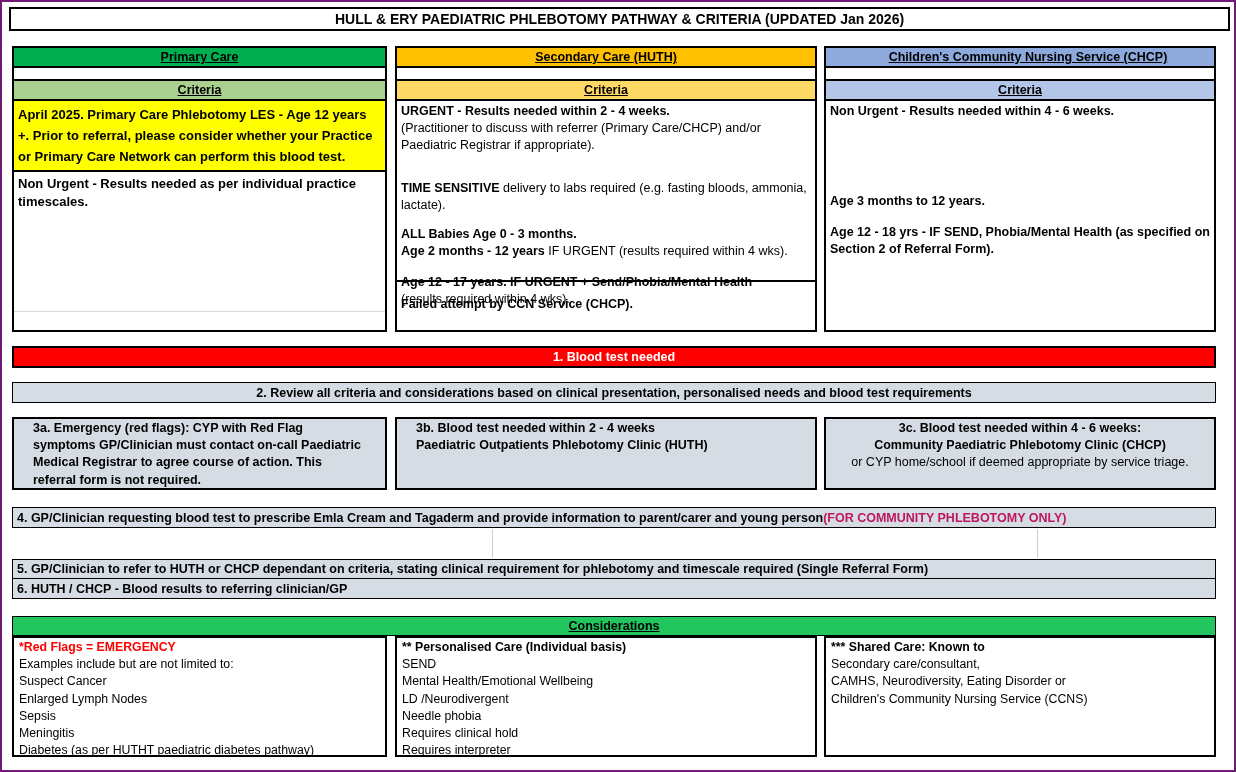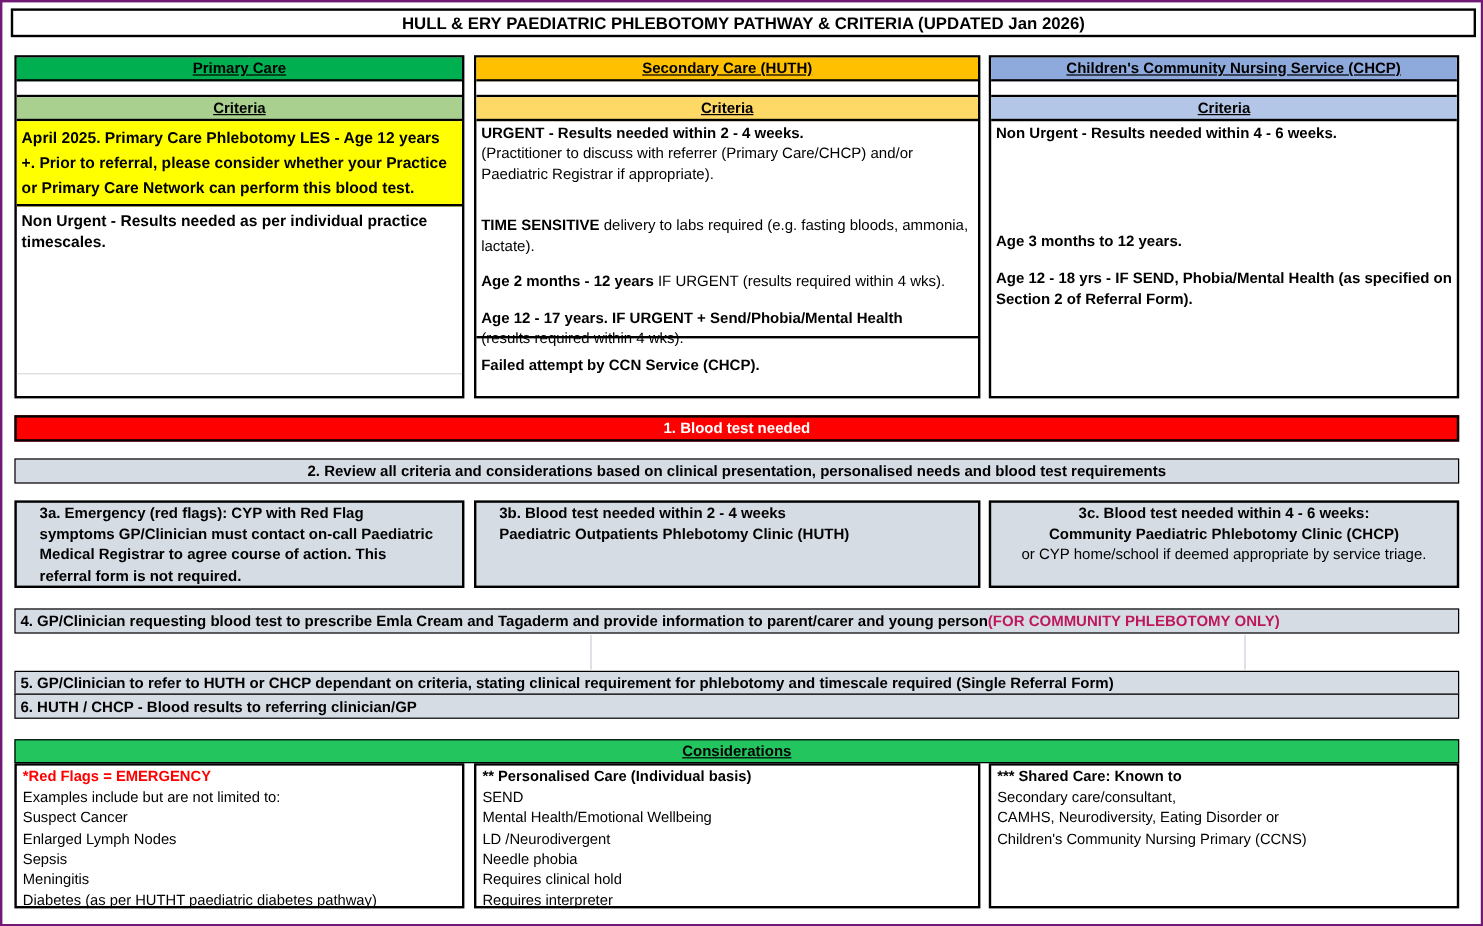--- a/index.html
+++ b/index.html
@@ -92,20 +92,21 @@
   <div class="abs svc-col col-secondary">
     <div class="col-header hdr-gold">Secondary Care (HUTH)</div>
     <div class="col-gap"></div>
     <div class="col-criteria sub-gold">Criteria</div>
     <div class="col-body pad">
       <div class="bold">URGENT - Results needed within 2 - 4 weeks.</div>
       <div>(Practitioner to discuss with referrer (Primary Care/CHCP) and/or Paediatric Registrar if appropriate).</div>
       <div class="sp26"></div>
       <div><span class="bold">TIME SENSITIVE</span><span> delivery to labs required (e.g. fasting bloods, ammonia, lactate).</span></div>
       <div class="sp12"></div>
+      <div class="bold">ALL Babies Age 0 - 3 months.</div>
       <div><span class="bold">Age 2 months - 12 years</span><span> IF URGENT (results required within 4 wks).</span></div>
       <div class="sp14"></div>
       <div class="bold">Age 12 - 17 years. IF URGENT + Send/Phobia/Mental Health</div>
       <div>(results required within 4 wks).</div>
       <div class="failed-row">Failed attempt by CCN Service (CHCP).</div>
     </div>
   </div>
 
   <div class="abs svc-col col-chcp">
     <div class="col-header hdr-blue">Children's Community Nursing Service (CHCP)</div>
@@ -165,16 +166,16 @@
     <div>LD /Neurodivergent</div>
     <div>Needle phobia</div>
     <div>Requires clinical hold</div>
     <div>Requires interpreter</div>
   </div>
 
   <div class="abs cons-box cons-3">
     <div class="bold">*** Shared Care: Known to</div>
     <div>Secondary care/consultant,</div>
     <div>CAMHS, Neurodiversity, Eating Disorder or</div>
-    <div>Children's Community Nursing Primary (CCNS)</div>
+    <div>Children's Community Nursing Service (CCNS)</div>
   </div>
 
 </div>
 
 </body></html>

